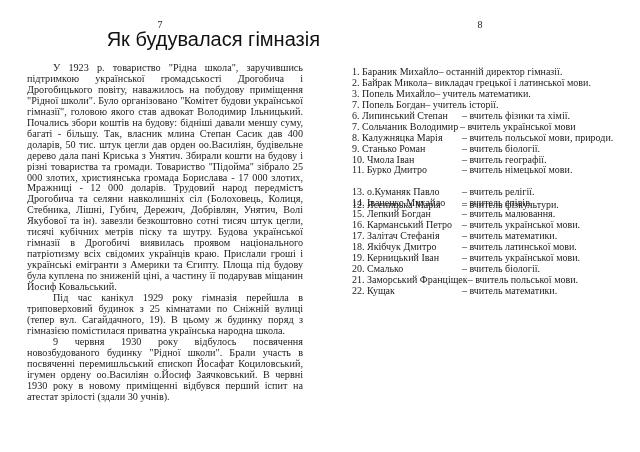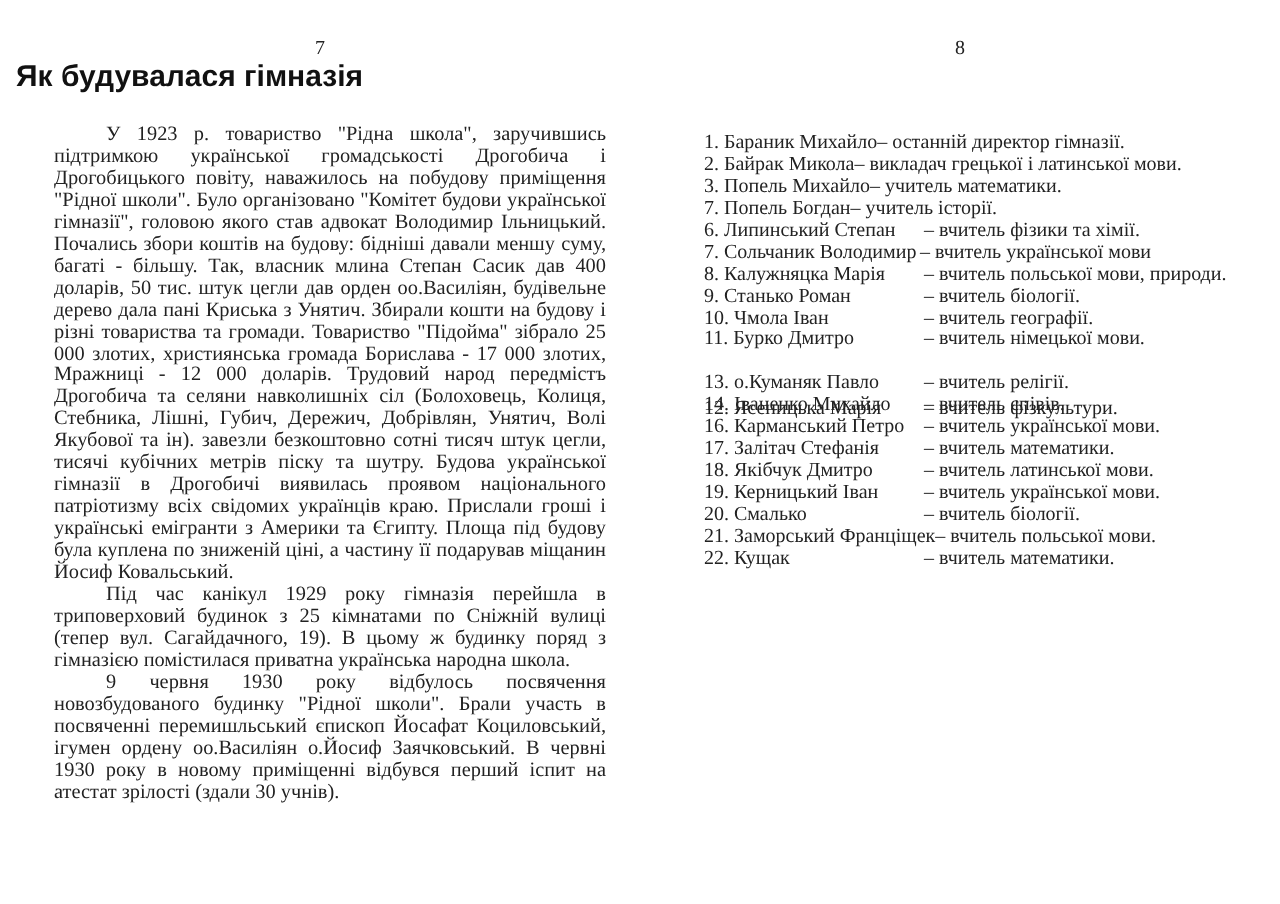--- a/index.html
+++ b/index.html
@@ -2,22 +2,22 @@
 <html><head>
 <meta charset="utf-8">
 <style>
   html, body { margin:0; padding:0; background:#ffffff; }
   body { width:640px; height:452px; position:relative; overflow:hidden; color:#1a1a1a; }
   .page { position:absolute; top:0; width:320px; height:452px; }
   .page.left { left:0; }
   .page.right { left:320px; }
   .page-number { position:absolute; top:20px; left:0; width:100%; text-align:center;
     font-family:"Liberation Serif", serif; font-size:10px; line-height:10px; color:#222; }
-  .title { position:absolute; top:31px; left:0; width:100%; text-align:left;
-    font-family:"Liberation Sans", sans-serif; font-weight:bold; font-size:15px; line-height:16px; color:#111; margin:0; }
+  .title { position:absolute; top:31px; left:0; width:100%; text-align:right;
+    font-family:"Liberation Sans", sans-serif; font-weight:normal; font-size:20px; line-height:16px; color:#111; margin:0; }
   .left .title { padding-left:8px; box-sizing:border-box; }
   .body-text { position:absolute; top:63px; left:27px; width:276px;
     font-family:"Liberation Serif", serif; font-size:10.2px; line-height:10.95px; color:#222; }
   .body-text p { margin:0; text-align:justify; text-indent:26px; }
   .teacher-list { position:absolute; top:67px; left:352px; width:270px; margin:0; padding:0; list-style:none;
     font-family:Liberation Serif, serif; font-size:10px; line-height:10.95px; color:#222; }
   .teacher-list li { white-space:nowrap; height:10.95px; }
   .t-name { display:inline-block; }
   .t-role { display:inline-block; }
 </style>
@@ -45,20 +45,21 @@
     <li><span class="t-name">7. Попель Богдан </span><span class="t-role">– учитель історії.</span></li>
     <li><span class="t-name" style="width: 110px;">6. Липинський Степан </span><span class="t-role">– вчитель фізики та хімії.</span></li>
     <li><span class="t-name" style="width: 108px;">7. Сольчаник Володимир </span><span class="t-role">– вчитель української мови</span></li>
     <li><span class="t-name" style="width: 110px;">8. Калужняцка Марія </span><span class="t-role">– вчитель польської мови, природи.</span></li>
     <li><span class="t-name" style="width: 110px;">9. Станько Роман </span><span class="t-role">– вчитель біології.</span></li>
     <li><span class="t-name" style="width: 110px;">10. Чмола Іван </span><span class="t-role">– вчитель географії.</span></li>
     <li><span class="t-name" style="width: 110px;">11. Бурко Дмитро </span><span class="t-role">– вчитель німецької мови.</span></li>
     <li><span class="t-name" style="width: 110px; margin-top: 24px;">12. Ясеницька Марія </span><span class="t-role">– вчитель фізкультури.</span></li>
     <li><span class="t-name" style="width: 110px;">13. о.Куманяк Павло </span><span class="t-role">– вчитель релігії.</span></li>
     <li><span class="t-name" style="width: 110px;">14. Іваненко Михайло </span><span class="t-role">– вчитель співів.</span></li>
+    <li><span class="t-name" style="width: 110px;">15. Лепкий Богдан </span><span class="t-role">– вчитель малювання.</span></li>
     <li><span class="t-name" style="width: 110px;">16. Карманський Петро </span><span class="t-role">– вчитель української мови.</span></li>
     <li><span class="t-name" style="width: 110px;">17. Залітач Стефанія </span><span class="t-role">– вчитель математики.</span></li>
     <li><span class="t-name" style="width: 110px;">18. Якібчук Дмитро </span><span class="t-role">– вчитель латинської мови.</span></li>
     <li><span class="t-name" style="width: 110px;">19. Керницький Іван </span><span class="t-role">– вчитель української мови.</span></li>
     <li><span class="t-name" style="width: 110px;">20. Смалько </span><span class="t-role">– вчитель біології.</span></li>
     <li><span class="t-name">21. Заморський Франціщек </span><span class="t-role">– вчитель польської мови.</span></li>
     <li><span class="t-name" style="width: 110px;">22. Кущак </span><span class="t-role">– вчитель математики.</span></li>
   </ol>
 
 </body></html>

